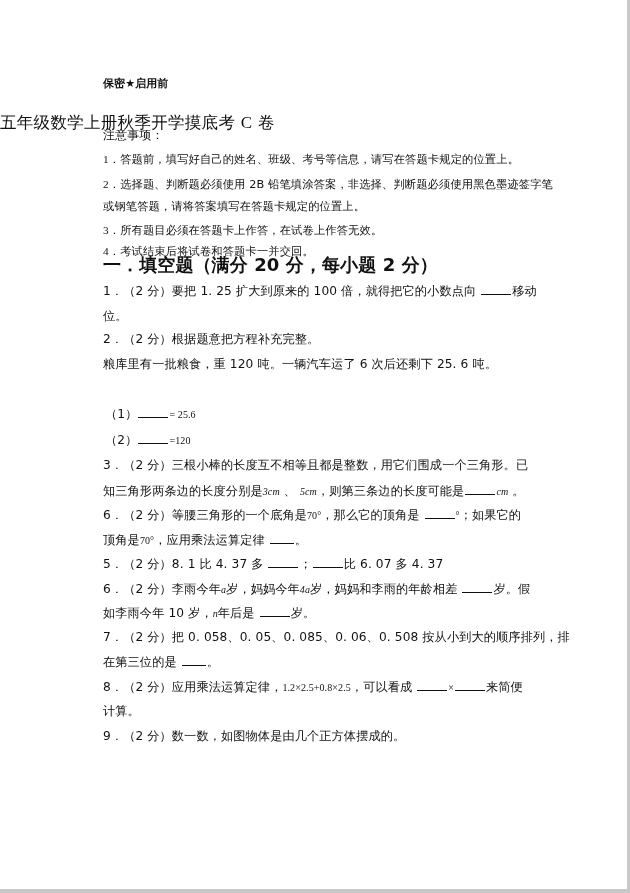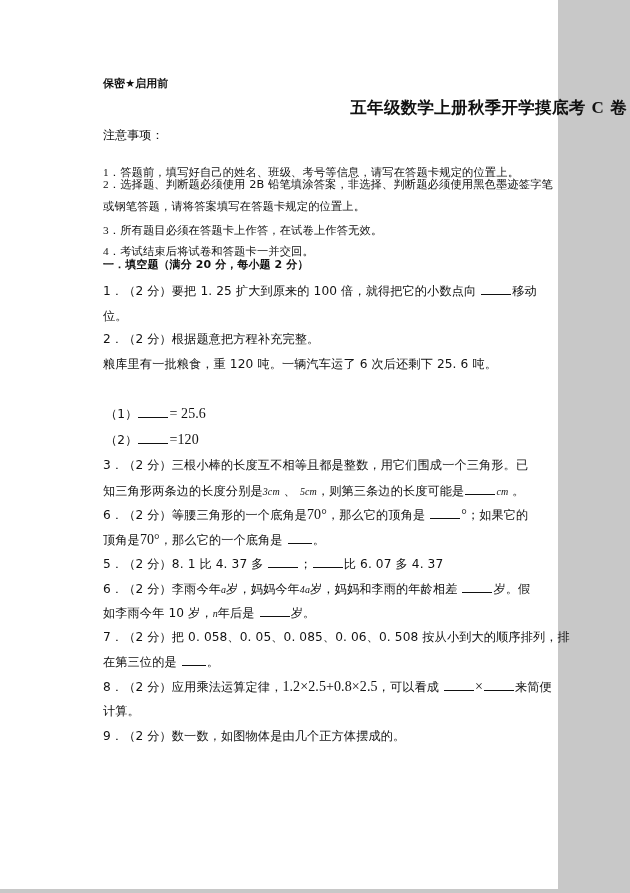--- a/index.html
+++ b/index.html
@@ -12,64 +12,64 @@
       background: #c8c8c8;
       position: relative;
       overflow: hidden;
       font-family: "DejaVu Sans", "Liberation Sans", sans-serif;
       color: #111;
     }
     .page {
       position: absolute;
       left: 0;
       top: 0;
-      width: 558px;
+      width: 627px;
       height: 889px;
       background: #ffffff;
     }
     .line {
       position: absolute;
       left: 103px;
       font-size: 12.2px;
       line-height: 16px;
       white-space: nowrap;
       letter-spacing: 0.1px;
     }
     .secret {
       top: 76px;
       font-size: 11px;
       font-weight: bold;
     }
     .title {
       position: absolute;
       left: 0;
       width: 627px;
-      top: 97px;
-      text-align: right;
+      top: 112px;
+      text-align: left;
       font-size: 16.5px;
-      font-weight: bold;
+      font-weight: normal;
       letter-spacing: 0.3px;
       white-space: nowrap;
     }
     .title .latin {
       font-family: "Liberation Serif", serif;
       font-size: 17px;
     }
     .notice-head { top: 127px; font-size: 12px; }
     .notice { font-size: 11.3px; }
     .notice .num { font-family: "Liberation Serif", serif; }
-    .section { font-weight: bold; font-size: 11px; }
+    .section { font-weight: bold; font-size: 18px; }
     .m {
       font-family: "Liberation Serif", serif;
       font-style: italic;
       font-size: 10px;
     }
     .mn {
       font-family: "Liberation Serif", serif;
-      font-size: 14px;
+      font-size: 10px;
     }
     .blank {
       display: inline-block;
       width: 30px;
       border-bottom: 1px solid #111;
       height: 12px;
       vertical-align: baseline;
       margin: 0 1px;
     }
     .blank.b22 { width: 24px; }
@@ -82,21 +82,21 @@
   <div class="line secret">保密★启用前</div>
 
   <div class="title">
     <span>五年级数学上册秋季开学摸底考</span>
     <span class="latin">C</span>
     <span>卷</span>
   </div>
 
   <div class="line notice-head">注意事项：</div>
 
-  <div class="line notice" style="top:164px">
+  <div class="line notice" style="top:151px">
     <span class="num">1．</span><span>答题前，填写好自己的姓名、班级、考号等信息，请写在答题卡规定的位置上。</span>
   </div>
   <div class="line notice" style="top:176px">
     <span class="num">2．</span><span>选择题、判断题必须使用 2B 铅笔填涂答案，非选择、判断题必须使用黑色墨迹签字笔</span>
   </div>
   <div class="line notice" style="top:199px">
     <span>或钢笔答题，请将答案填写在答题卡规定的位置上。</span>
   </div>
   <div class="line notice" style="top:222px">
     <span class="num">3．</span><span>所有题目必须在答题卡上作答，在试卷上作答无效。</span>
@@ -123,21 +123,21 @@
 
   <div class="line" style="top:457px">3．（2 分）三根小棒的长度互不相等且都是整数，用它们围成一个三角形。已</div>
   <div class="line" style="top:482px">
     <span>知三角形两条边的长度分别是</span><span class="m">3cm</span><span> 、 </span><span class="m">5cm</span><span>，则第三条边的长度可能是</span><span class="blank"></span><span class="m">cm</span><span> 。</span>
   </div>
 
   <div class="line" style="top:506px">
     <span>6．（2 分）等腰三角形的一个底角是</span><span class="mn">70°</span><span>，那么它的顶角是 </span><span class="blank"></span><span class="mn">°</span><span>；如果它的</span>
   </div>
   <div class="line" style="top:531px">
-    <span>顶角是</span><span class="mn">70°</span><span>，那么它的一个底角是 </span><span class="blank b22"></span><span>。</span>
+    <span>顶角是</span><span class="mn">70°</span><span>，应用乘法运算定律 </span><span class="blank b22"></span><span>。</span>
   </div>
 
   <div class="line" style="top:555px">
     <span>5．（2 分）8. 1 比 4. 37 多 </span><span class="blank"></span><span>；</span><span class="blank"></span><span>比 6. 07 多 4. 37</span>
   </div>
 
   <div class="line" style="top:580px">
     <span>6．（2 分）李雨今年</span><span class="m">a</span><span>岁，妈妈今年</span><span class="m">4a</span><span>岁，妈妈和李雨的年龄相差 </span><span class="blank"></span><span>岁。假</span>
   </div>
   <div class="line" style="top:604px">

